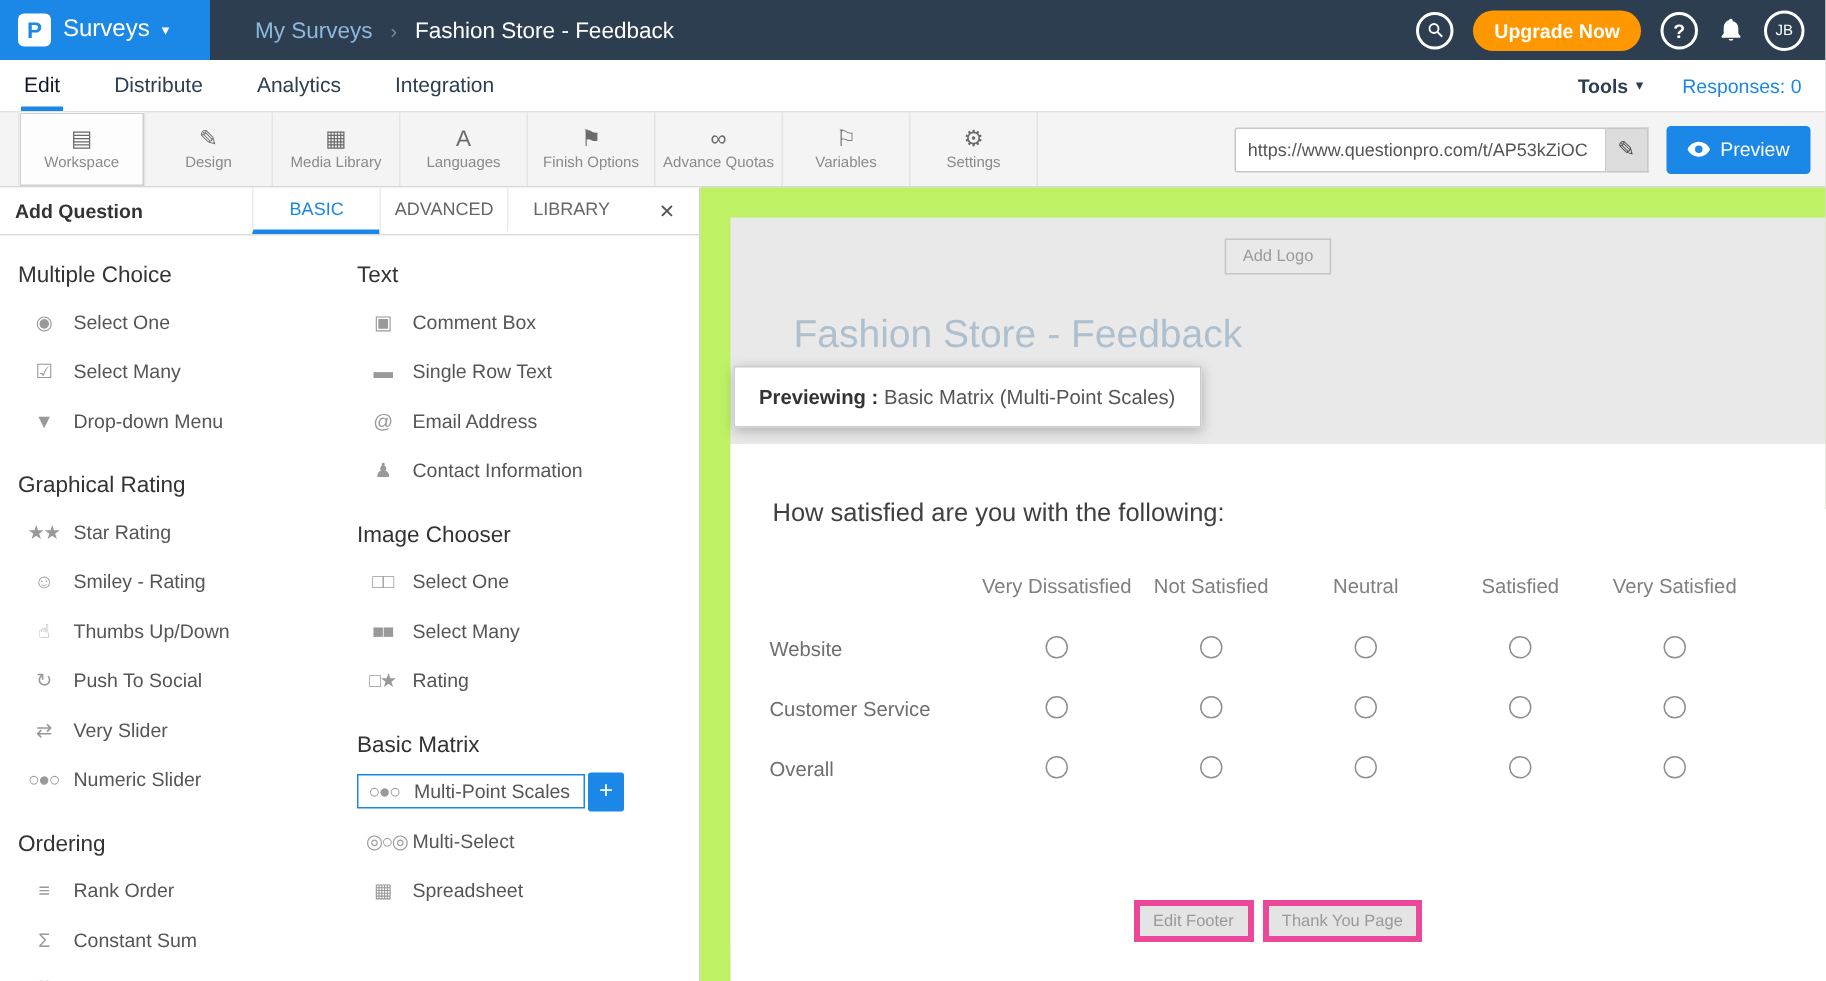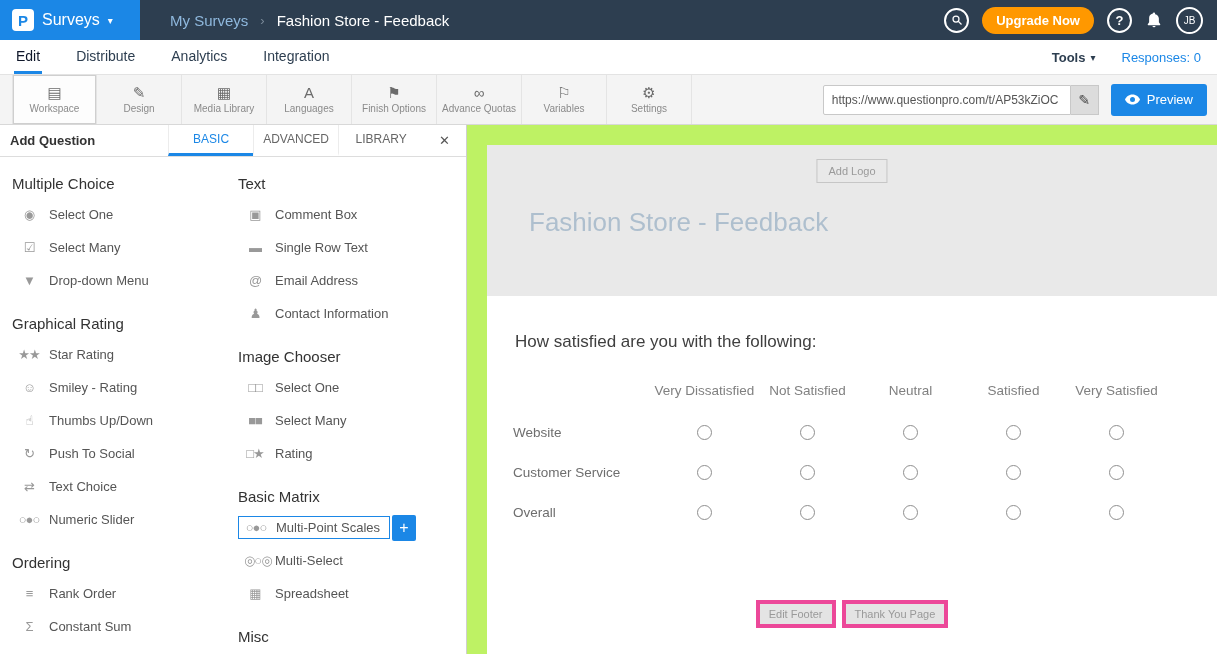--- a/index.html
+++ b/index.html
@@ -239,21 +239,21 @@
             </div>
             <div class="q-item">
               <div class="q-inner">
                 <span class="q-icon">↻</span>
                 <span class="q-label">Push To Social</span>
               </div>
             </div>
             <div class="q-item">
               <div class="q-inner">
                 <span class="q-icon">⇄</span>
-                <span class="q-label">Text Choice</span>
+                <span class="q-label">Very Slider</span>
               </div>
             </div>
             <div class="q-item">
               <div class="q-inner">
                 <span class="q-icon">○●○</span>
                 <span class="q-label">Numeric Slider</span>
               </div>
             </div>
             <div class="sec-title">Ordering</div>
             <div class="q-item">
@@ -333,29 +333,31 @@
                 <span class="q-icon">◎○◎</span>
                 <span class="q-label">Multi-Select</span>
               </div>
             </div>
             <div class="q-item">
               <div class="q-inner">
                 <span class="q-icon">▦</span>
                 <span class="q-label">Spreadsheet</span>
               </div>
             </div>
-            <div class="sec-title">Misc</div>
           </div>
       </div>
     </aside>
 
     <main class="main">
       <div class="survey">
         <button class="add-logo">Add Logo</button>
         <div class="survey-title">Fashion Store - Feedback</div>
+        <div class="tooltip">
+          <b>Previewing :</b><span> Basic Matrix (Multi-Point Scales)</span>
+        </div>
         <div class="question-card">
           <div class="question-text">How satisfied are you with the following:</div>
           <table class="matrix">
             <thead>
                 <tr>
                   <th class="row-label-col"></th>
                   <th>Very Dissatisfied</th>
                   <th>Not Satisfied</th>
                   <th>Neutral</th>
                   <th>Satisfied</th>

